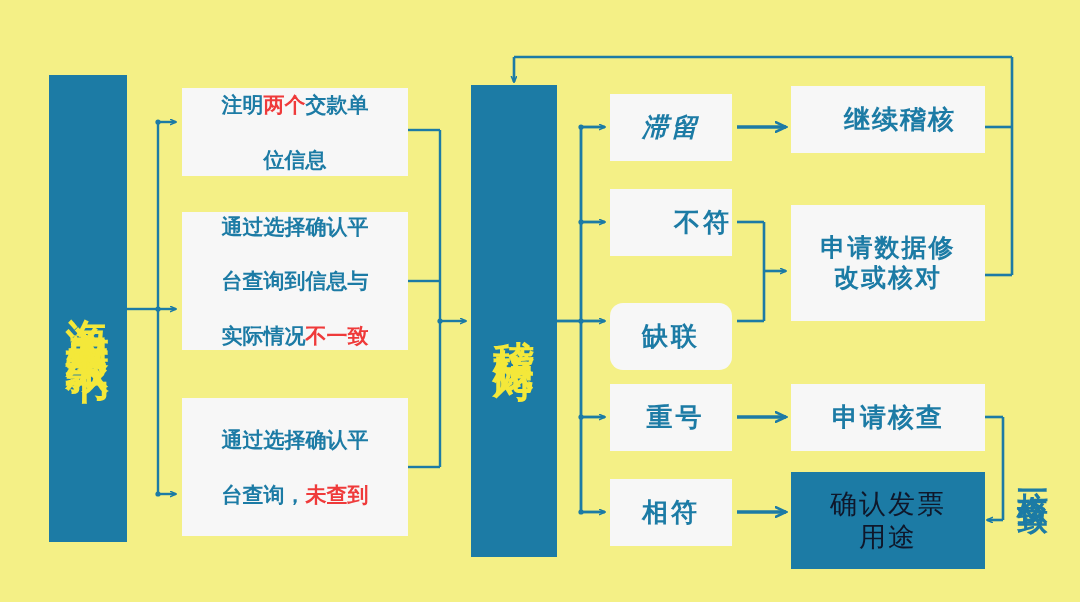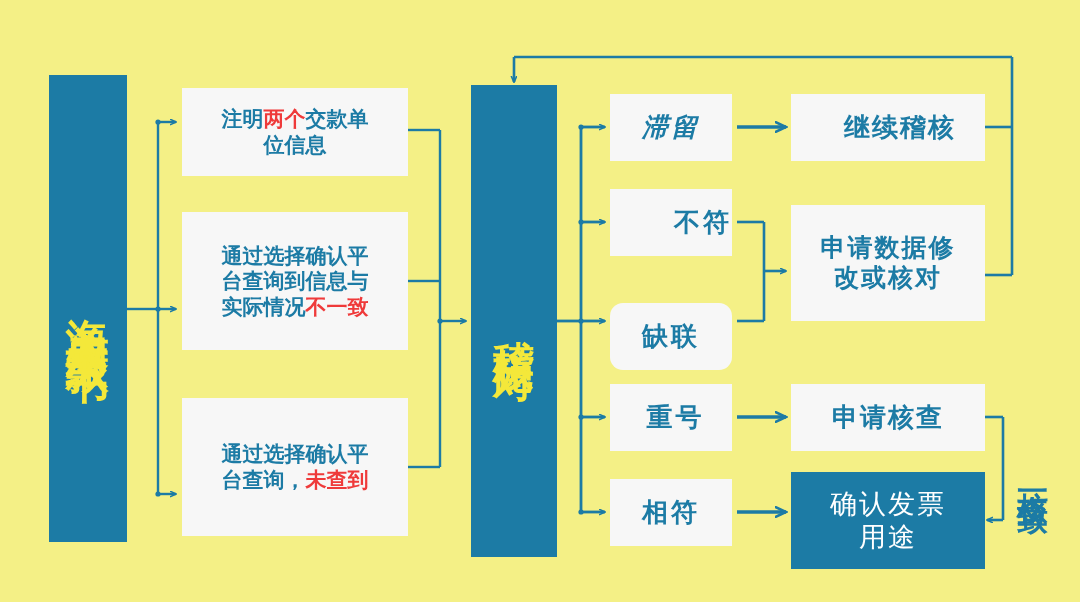--- a/index.html
+++ b/index.html
@@ -62,20 +62,21 @@
     letter-spacing: 6px;
   }
 
   
   .cond {
     left: 182px;
     width: 226px;
     font-size: 21px;
     padding: 6px 12px;
     flex-direction: column;
+    gap: 29px;
   }
   #node-cond-1 { top: 88px;  height: 88px; }
   #node-cond-2 { top: 212px; height: 138px; }
   #node-cond-3 { top: 398px; height: 138px; }
   .cond .ln { display: block; width: 100%; }
   .hl { color: #ef3a3a; }
 
   
   .mid {
     left: 610px;
@@ -91,27 +92,27 @@
   #node-mid-5 { top: 479px; justify-content: center; }
 
   
   .act {
     left: 791px;
     width: 194px;
     font-size: 26px;
     flex-direction: column;
     letter-spacing: 2px;
   }
-  #node-act-1 { top: 94px;  height: 67px; padding-left: 24px; }
+  #node-act-1 { top: 86px;  height: 67px; padding-left: 24px; }
   #node-act-2 { top: 205px; height: 116px; font-size: 25px; font-family: Liberation Serif, serif; }
   #node-act-3 { top: 384px; height: 67px; }
   #node-act-4 {
     top: 472px; height: 97px;
     background: #1c7ba5;
-    color: #ffffff;
+    color: #0f172a;
     font-family: "Liberation Serif", "DejaVu Serif", serif;
     font-weight: normal;
     font-size: 27px;
   }
   .act .ln { display: block; width: 100%; }
 
   
   #label-verify {
     position: absolute;
     left: 1010px; top: 384px;

